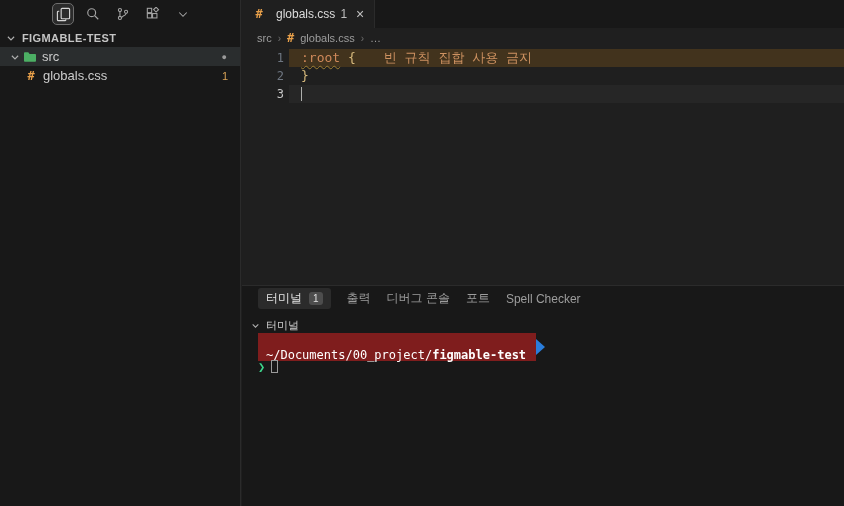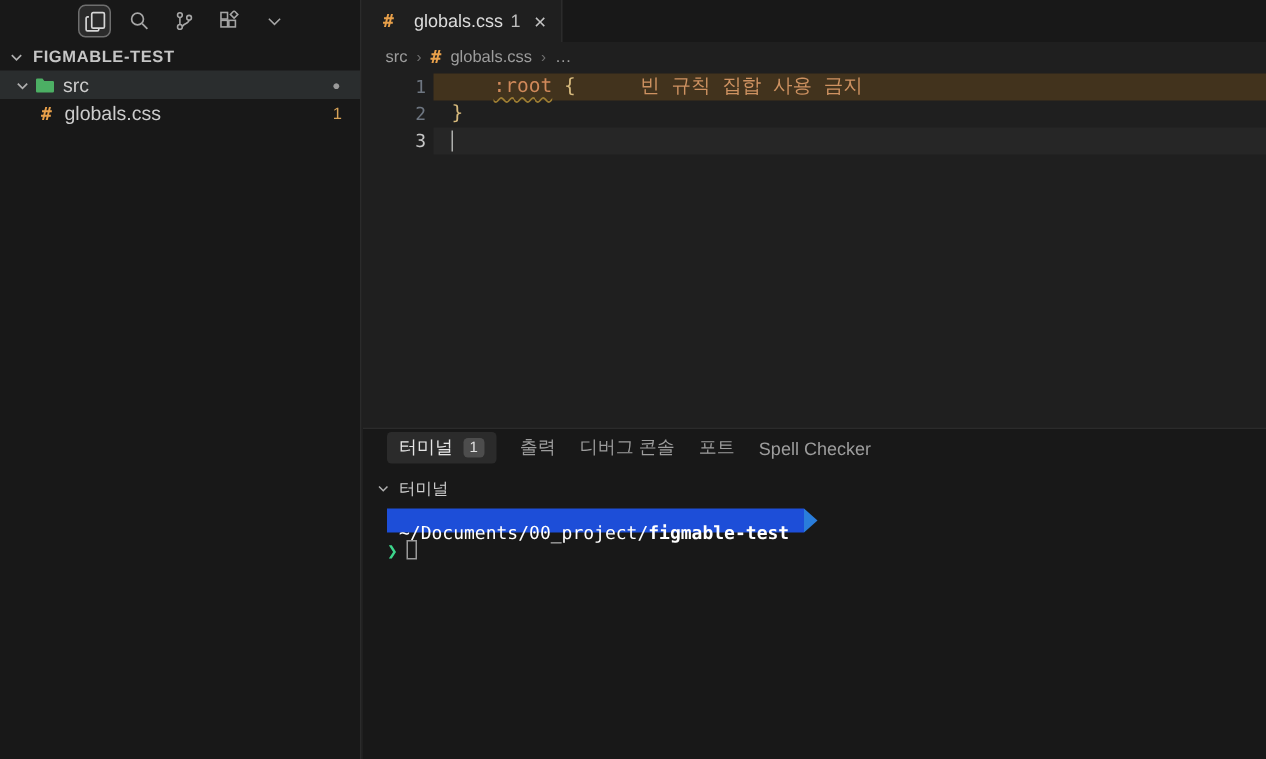--- a/index.html
+++ b/index.html
@@ -43,39 +43,39 @@
   .code{ position:relative; margin-top:1px; font-family:"DejaVu Sans Mono",monospace;
     font-size:13px; line-height:18px; }
   .codeline{ position:relative; height:18px; display:flex; align-items:center; }
   .band{ position:absolute; left:47px; right:0; top:0; height:18px; }
   .band.warn{ background:#42331d; }
   .band.current{ background:#262626; }
   .lnum{ position:relative; z-index:2; width:42px; flex:0 0 42px; text-align:right;
     color:#6e7681; font-size:12px; }
   .lnum.active{ color:#c6c6c6; }
   .ltext{ position:relative; z-index:2; margin-left:17px; white-space:pre; }
-  .tok-selector{ color:#d0895a; text-decoration:underline wavy #a08033 1px; text-underline-offset:3px;margin-left:28px; }
+  .tok-selector{ color:#d0895a; text-decoration:underline wavy #a08033 1px; text-underline-offset:3px; }
   .tok-brace{ color:#d7ba7d; }
-  .tok-message{ color:#ce9261; margin-left:43px; }
+  .tok-message{ color:#ce9261; margin-left:28px; }
   .caret{ position:absolute; z-index:3; left:59px; top:2px; width:1px; height:14px; background:#aeafad; }
 
   
   .panel{ position:absolute; left:242px; top:285px; right:0; bottom:0;
     background:#181818; border-top:1px solid #2b2b2b;text-align:right; }
   .panel-tabs{ height:25px; display:flex; align-items:center; gap:16px; padding-left:16px;
     font-size:12px; color:#9d9d9d; }
   .ptab{ cursor:pointer; white-space:nowrap; }
   .ptab.active{ display:flex; align-items:center; gap:7px; background:#2b2b2b; color:#e6e6e6;
     border-radius:3px; padding:2px 8px; }
   .ptab-badge{ background:#4d4d4d; color:#e0e0e0; font-size:10px; border-radius:3px; padding:0 4px; line-height:13px; }
   .panel-section{ height:18px; display:flex; align-items:center; gap:3px; padding-left:5px;
     margin-top:5px; font-size:11px; color:#cfcfcf; cursor:pointer; }
   .term{ font-family:"DejaVu Sans Mono",monospace; font-size:12px; padding-left:16px; margin-top:5px; }
   .pathline{ display:flex; align-items:center; height:16px; }
-  .pathseg{ background:#1d4ed8; color:#ffffff; height:16px; display:flex; align-items:center;
+  .pathseg{ background:#7f1d1d; color:#ffffff; height:28px; display:flex; align-items:center;
     padding:16px 3px 0 8px; white-space:pre; }
   .pathseg b{ font-weight:bold; }
   .patharrow{ width:0; height:0; border-top:8px solid transparent; border-bottom:8px solid transparent;
     border-left:9px solid #2a7ddb; }
   .promptline{ display:flex; align-items:center; gap:6px; margin-top:4px; height:15px; }
   .prompt-char{ color:#3dd68c; }
   .term-cursor{ width:7px; height:13px; border:1px solid #9a9a9a; }
 </style>
 </head>
 <body>

